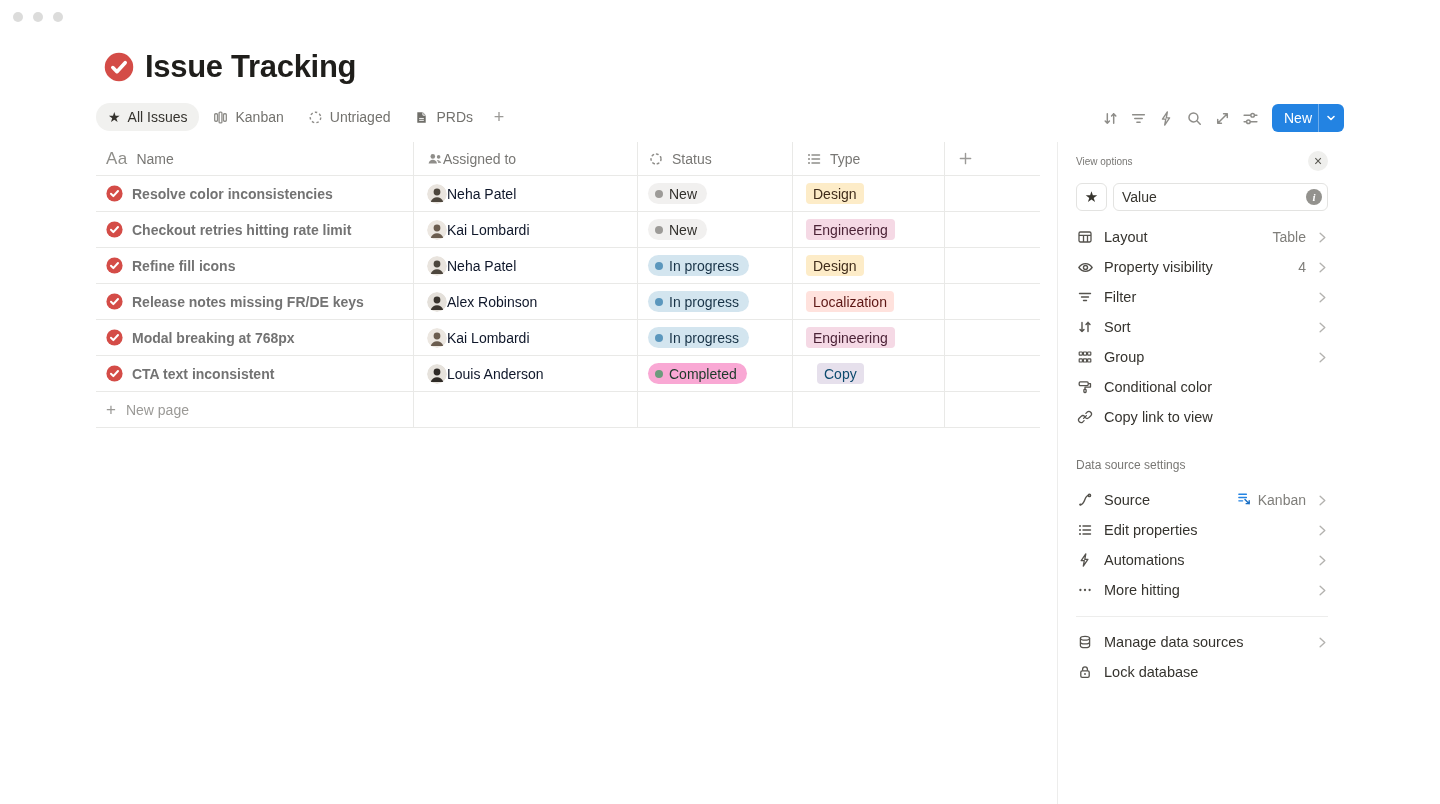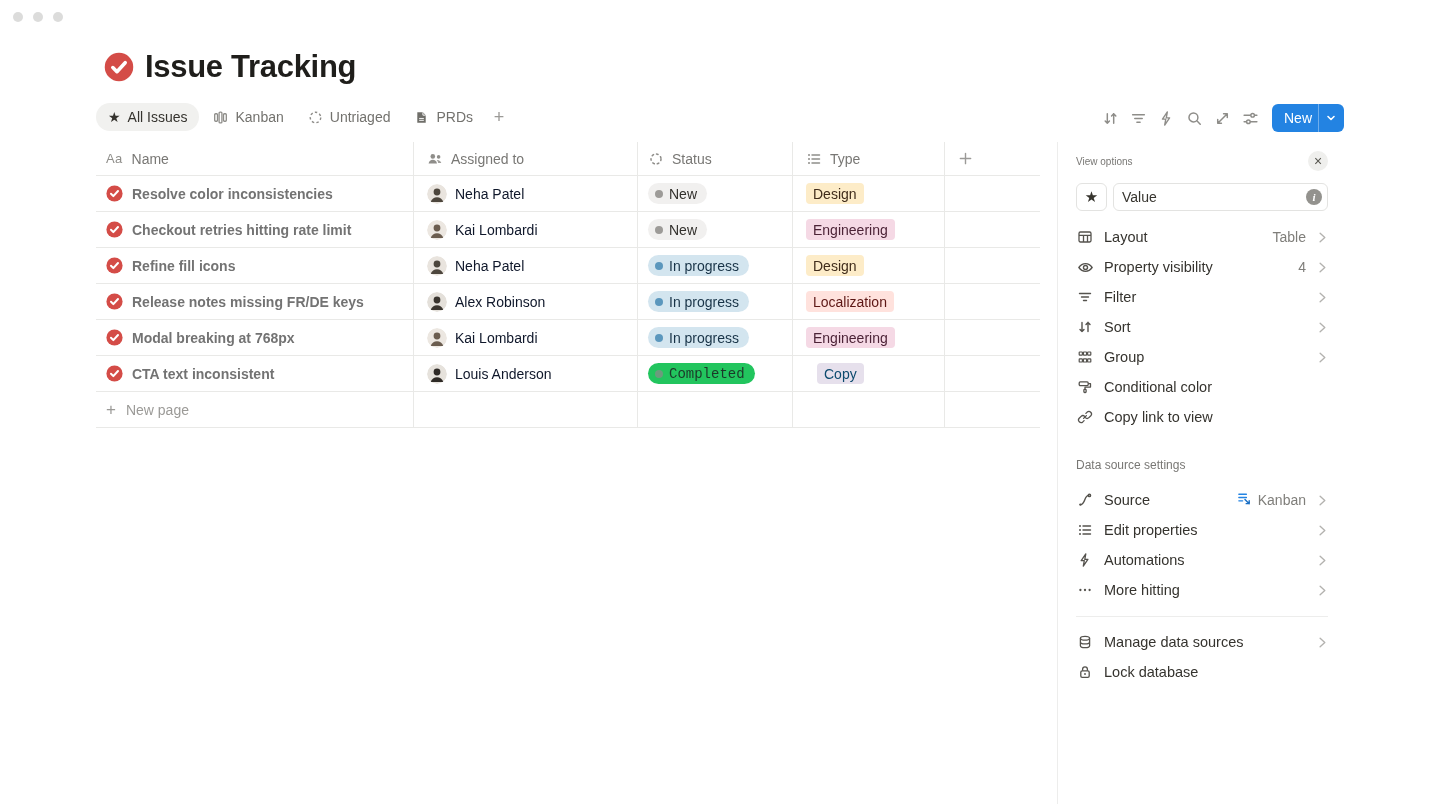--- a/index.html
+++ b/index.html
@@ -33,36 +33,36 @@
   .new-main { display:flex; align-items:center; padding:0 6px 0 12px; font-size:14px; font-weight:500; }
   .new-chev { display:flex; align-items:center; padding:0 8px 0 7px; border-left:1px solid rgba(255,255,255,0.35); }
 
   
   .table { position:absolute; left:96px; top:142px; width:944px; font-size:14px; }
   .thead { display:flex; height:34px; color:#787774; }
   .trow  { display:flex; height:36px; }
   .tcell { display:flex; align-items:center; border-right:1px solid #e9e9e7; border-bottom:1px solid #e9e9e7; overflow:hidden; }
   .thead .tcell { border-bottom:1px solid #e9e9e7; }
   .c-name   { width:318px; padding-left:10px; gap:9px; }
-  .c-assign { width:224px; padding-left:13px; gap:8px; }
+  .c-assign { width:224px; padding-left:13px; }
   .c-status { width:155px; padding-left:10px; gap:8px; }
   .c-type   { width:152px; padding-left:13px; gap:8px; }
   .c-extra  { width:95px;  padding-left:13px; border-right:none; }
   .hicon { display:flex; align-items:center; justify-content:center; color:#8f8e8a; }
-  .aa { font-size:13px; color:#8f8e8a; letter-spacing:0.3px; }
+  .aa { font-size:17px; color:#8f8e8a; letter-spacing:0.3px; }
   .row-name { color:#737373; font-weight:700; }
   .row-assignee { color:#0f172a; }
   .avatar svg { display:block; border-radius:50%; }
   .chk svg { display:block; }
 
   .pill { display:inline-flex; align-items:center; gap:6px; height:21px; padding:0 10px 0 7px; border-radius:11px; font-size:14px; }
   .pill .pdot { width:8px; height:8px; border-radius:50%; }
   .st-gray  { background:#f1f0ef; color:#32302c; } .st-gray .pdot { background:#9d9b98; }
   .st-blue  { background:#d3e5ef; color:#183347; } .st-blue .pdot { background:#5b97bd; }
-  .st-green { background:#22c55e; color:#1c3829;font-family:Liberation Mono, monospace; } .st-green .pdot { background:#6c9b7d; }
+  .st-green { background:#f9a8d4; color:#1c3829; } .st-green .pdot { background:#6c9b7d; }
 
   .tag { display:inline-flex; align-items:center; height:21px; padding:0 7px; border-radius:4px; font-size:14px; }
   .ty-yellow { background:#fdecc8; color:#402c1b; }
   .ty-pink   { background:#f5d9e5; color:#4c2337; }
   .ty-red    { background:#ffe2dd; color:#5d1715; }
   .ty-purple { background:#e6e0ec; color:#0c4a6e;margin-left:11px; }
 
   .newpage-cell { color:#9b9a97; gap:10px; }
   .newpage-cell .plus { font-size:17px; line-height:1; color:#9b9a97; }
 

